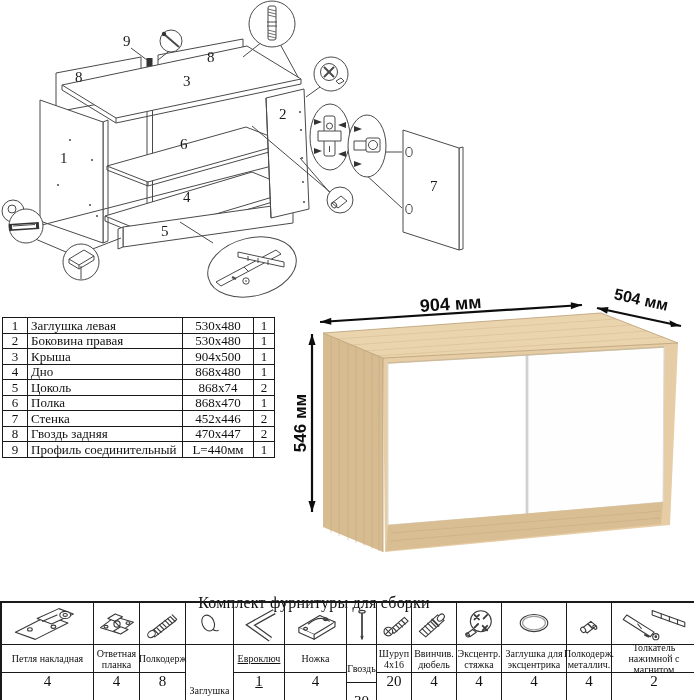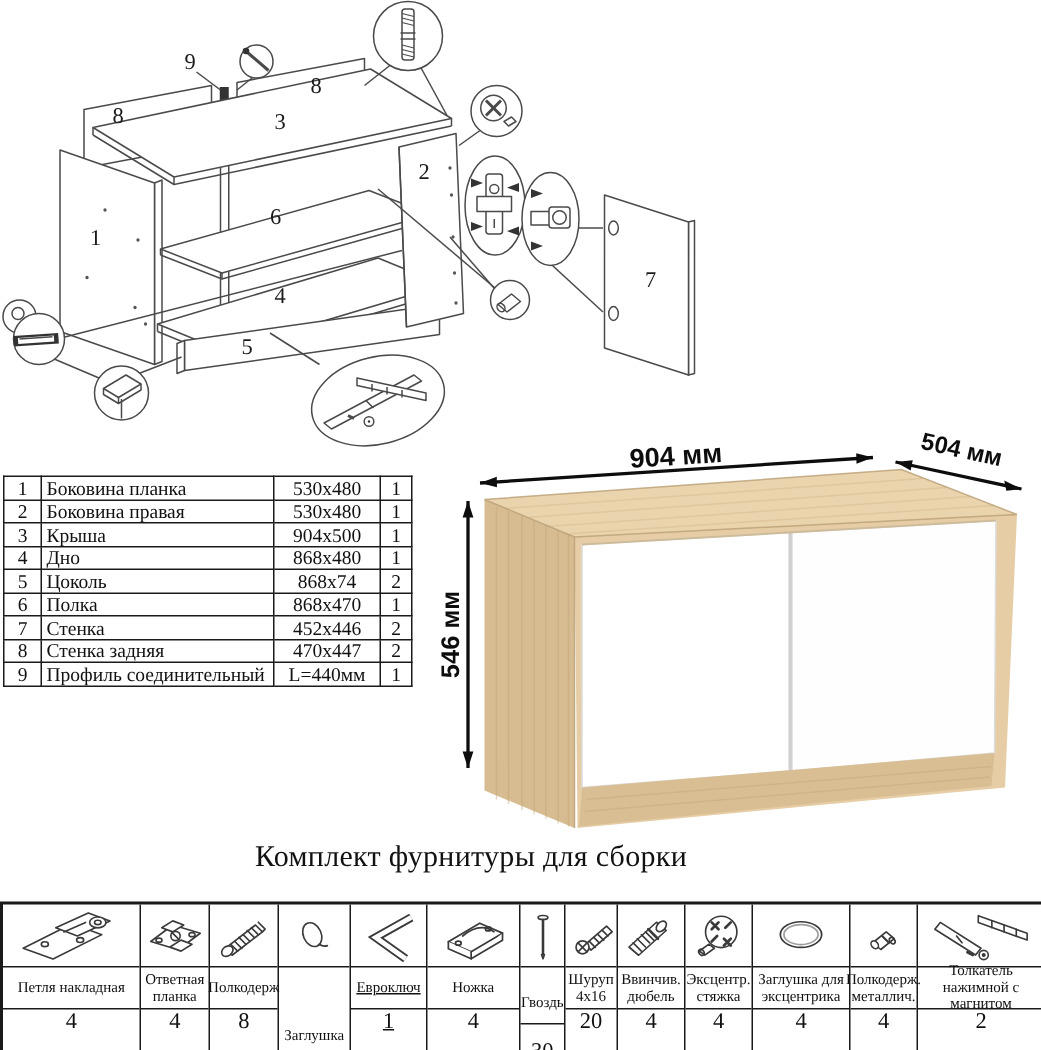--- a/index.html
+++ b/index.html
@@ -10,22 +10,22 @@
   
   table.parts{position:absolute;left:2px;top:317px;border-collapse:collapse;
     font-size:13px;line-height:1;table-layout:fixed;}
   table.parts td{border:1.5px solid #1a1a1a;height:14.5px;padding:0 3px;white-space:nowrap;overflow:hidden;}
   table.parts td.c{text-align:center;padding:0 1px;}
   table.parts td.name{width:148px;text-align:left;}
   table.parts td.n{width:22px;}
   table.parts td.size{width:68px;}
   table.parts td.q{width:18px;}
   
-  .hw-title{position:absolute;left:0;top:560px;width:628px;text-align:center;
-    font-size:20px;letter-spacing:.2px;}
+  .hw-title{position:absolute;left:0;top:594px;width:628px;text-align:center;
+    font-size:16px;letter-spacing:.2px;}
   .hw{position:absolute;left:0;top:601px;display:flex;border:2px solid #1a1a1a;box-sizing:border-box;}
   .hw-col{display:flex;flex-direction:column;border-right:1.5px solid #1a1a1a;box-sizing:border-box;}
   .hw-col:last-child{border-right:none;}
   .hw-icon{height:42px;display:flex;align-items:center;justify-content:center;
     border-bottom:1.5px solid #1a1a1a;box-sizing:border-box;overflow:hidden;}
   .hw-name{height:28px;display:flex;align-items:center;justify-content:center;text-align:center;
     font-size:10px;line-height:1.1;border-bottom:1.5px solid #1a1a1a;box-sizing:border-box;padding:0 1px;}
   .hw-qty{height:17px;display:flex;align-items:center;justify-content:center;font-size:15px;}
 </style>
 </head>
@@ -225,21 +225,21 @@
         <text class="num" x="161" y="236">5</text>
         <text class="num" x="430" y="191">7</text>
       </g>
     </g>
   </svg>
 
   <table class="parts">
     <tbody>
         <tr>
           <td class="n c">1</td>
-          <td class="name">Боковина планка</td>
+          <td class="name">Заглушка левая</td>
           <td class="size c">530x480</td>
           <td class="q c">1</td>
         </tr>
         <tr>
           <td class="n c">2</td>
           <td class="name">Боковина правая</td>
           <td class="size c">530x480</td>
           <td class="q c">1</td>
         </tr>
         <tr>
@@ -267,21 +267,21 @@
           <td class="q c">1</td>
         </tr>
         <tr>
           <td class="n c">7</td>
           <td class="name">Стенка</td>
           <td class="size c">452x446</td>
           <td class="q c">2</td>
         </tr>
         <tr>
           <td class="n c">8</td>
-          <td class="name">Стенка задняя</td>
+          <td class="name">Гвоздь задняя</td>
           <td class="size c">470x447</td>
           <td class="q c">2</td>
         </tr>
         <tr>
           <td class="n c">9</td>
           <td class="name">Профиль соединительный</td>
           <td class="size c">L=440мм</td>
           <td class="q c">1</td>
         </tr>
       </tbody>

